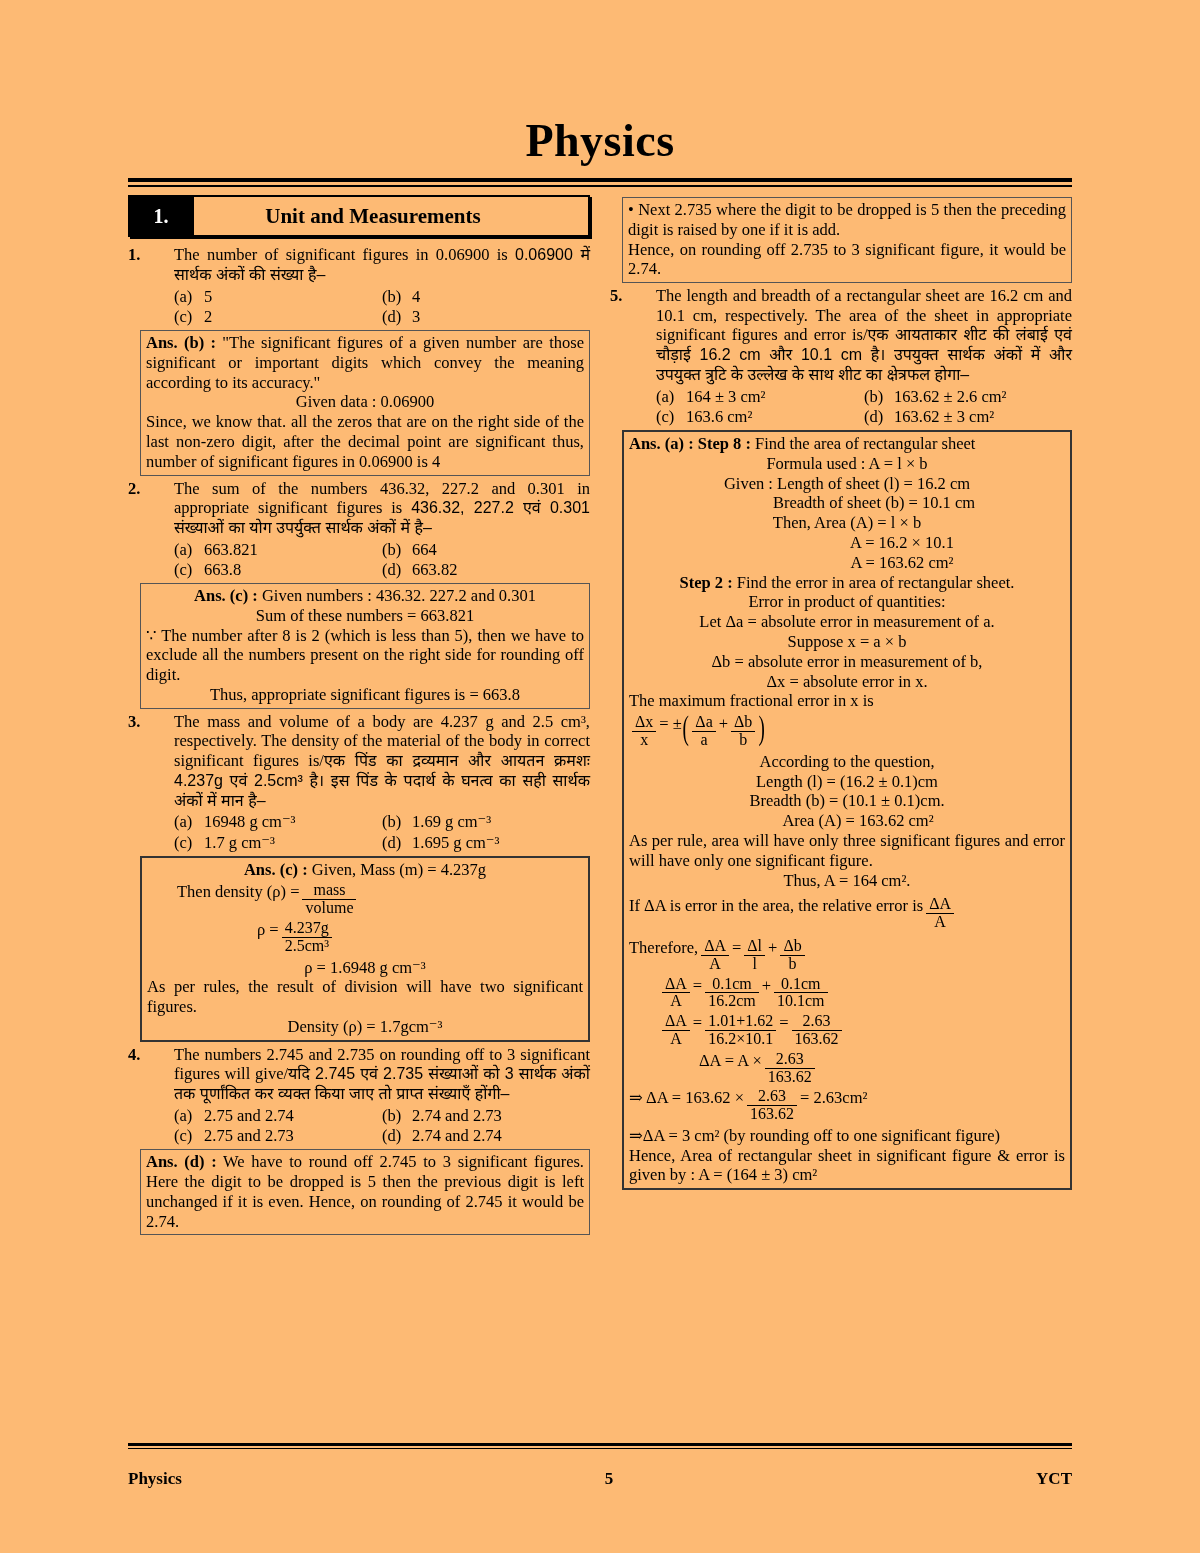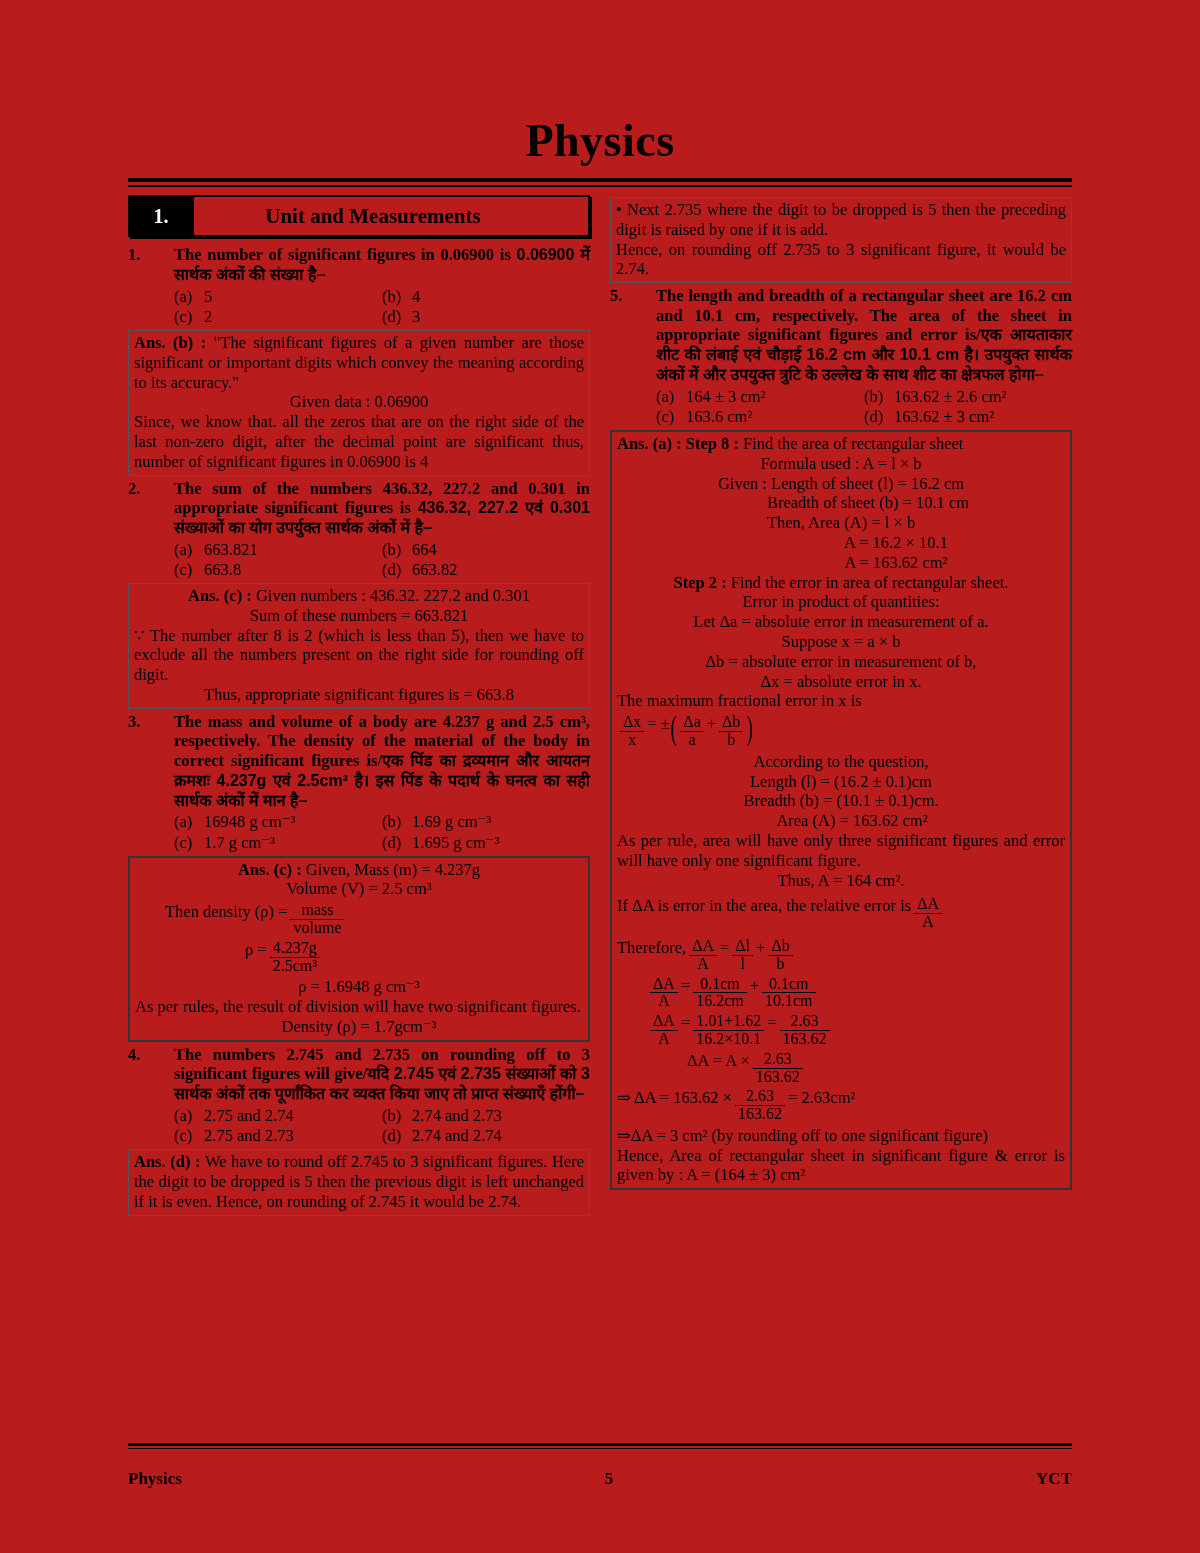--- a/index.html
+++ b/index.html
@@ -9,21 +9,21 @@
   }
   body {
     font-family: "Liberation Serif", "DejaVu Serif", serif;
     color: #000;
   }
   .page {
     position: relative;
     width: 1200px;
     height: 1553px;
     margin: 0 auto;
-    background: #b91c1c;
+    background: #fdba74;
     box-sizing: border-box;
   }
   .page-title {
     text-align: center;
     font-size: 46px;
     font-weight: bold;
     line-height: 1;
     padding-top: 118px;
     letter-spacing: 0.5px;
   }
@@ -83,21 +83,21 @@
     line-height: 1.18;
     margin-top: 3px;
   }
   .q-num {
     width: 46px;
     font-weight: bold;
     flex-shrink: 0;
   }
   .q-text {
     flex: 1;
-    font-weight: bold;
+    font-weight: normal;
     text-align: justify;
     text-justify: inter-word;
   }
   .q-text .hi { font-family: "Liberation Sans", "DejaVu Sans", sans-serif; font-size: 16px; }
 
   .opts {
     margin: 2px 0 3px 46px;
     font-size: 16.5px;
     line-height: 1.22;
   }
@@ -108,21 +108,21 @@
     white-space: nowrap;
   }
   .opt-l { width: 30px; flex-shrink: 0; }
 
   
   .ansbox {
     border: 1px solid #555;
     padding: 2px 5px 3px 5px;
     font-size: 16.5px;
     line-height: 1.2;
-    margin: 2px 0 3px 0;
+    margin: 2px 0 3px 12px;
     box-sizing: border-box;
   }
   .ansbox.thick { border: 2px solid #333; }
   .ansbox p {
     margin: 0;
     text-align: justify;
     text-justify: inter-word;
   }
   .ansbox p.nj { text-align: center; }
   .ansbox p.ctr { text-align: center; }
@@ -295,21 +295,20 @@
             </div>
           <div class="opt">
               <span class="opt-l">(d)</span>
               <span>1.695 g cm⁻³</span>
             </div>
         </div>
       </div>
       <div class="ansbox thick">
         <p class="nj"><b>Ans. (c) :</b>
            <span>Given, Mass (m) = 4.237g</span></p>
-        <p class="ctr">Volume (V) = 2.5 cm³</p>
         <div class="eqline ind1">
           <span>Then density (ρ) =</span>
           <span class="frac">
             <span class="num">mass</span>
             <span class="den">volume</span>
           </span>
         </div>
         <div class="eqline ind3">
           <span>ρ =</span>
           <span class="frac">

